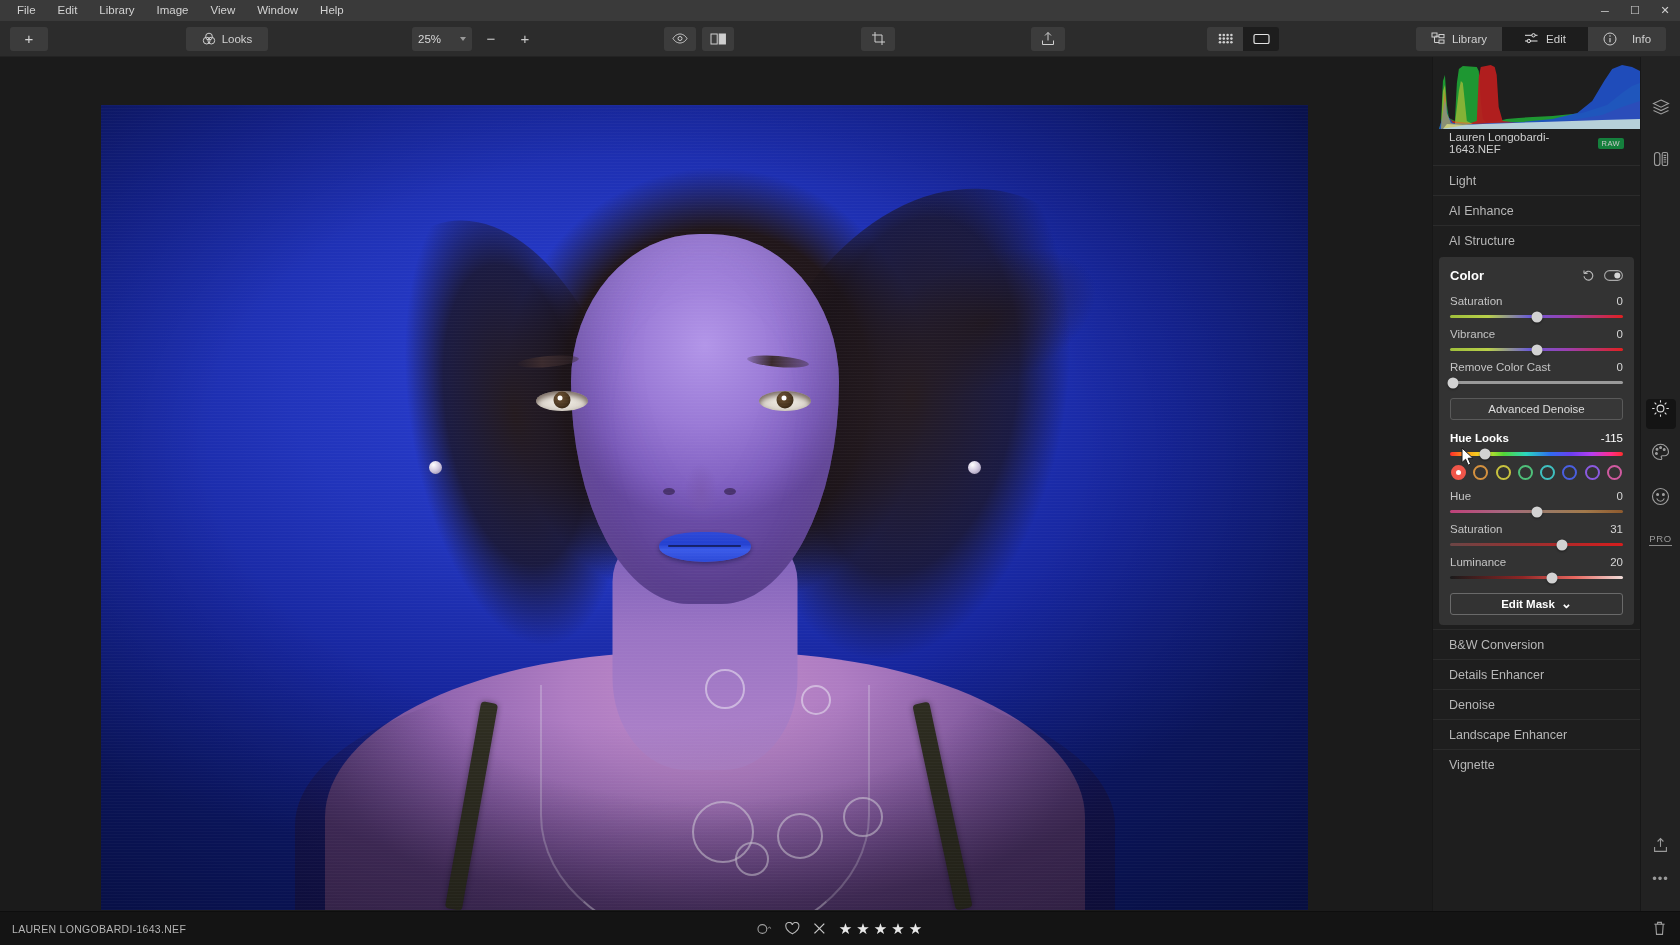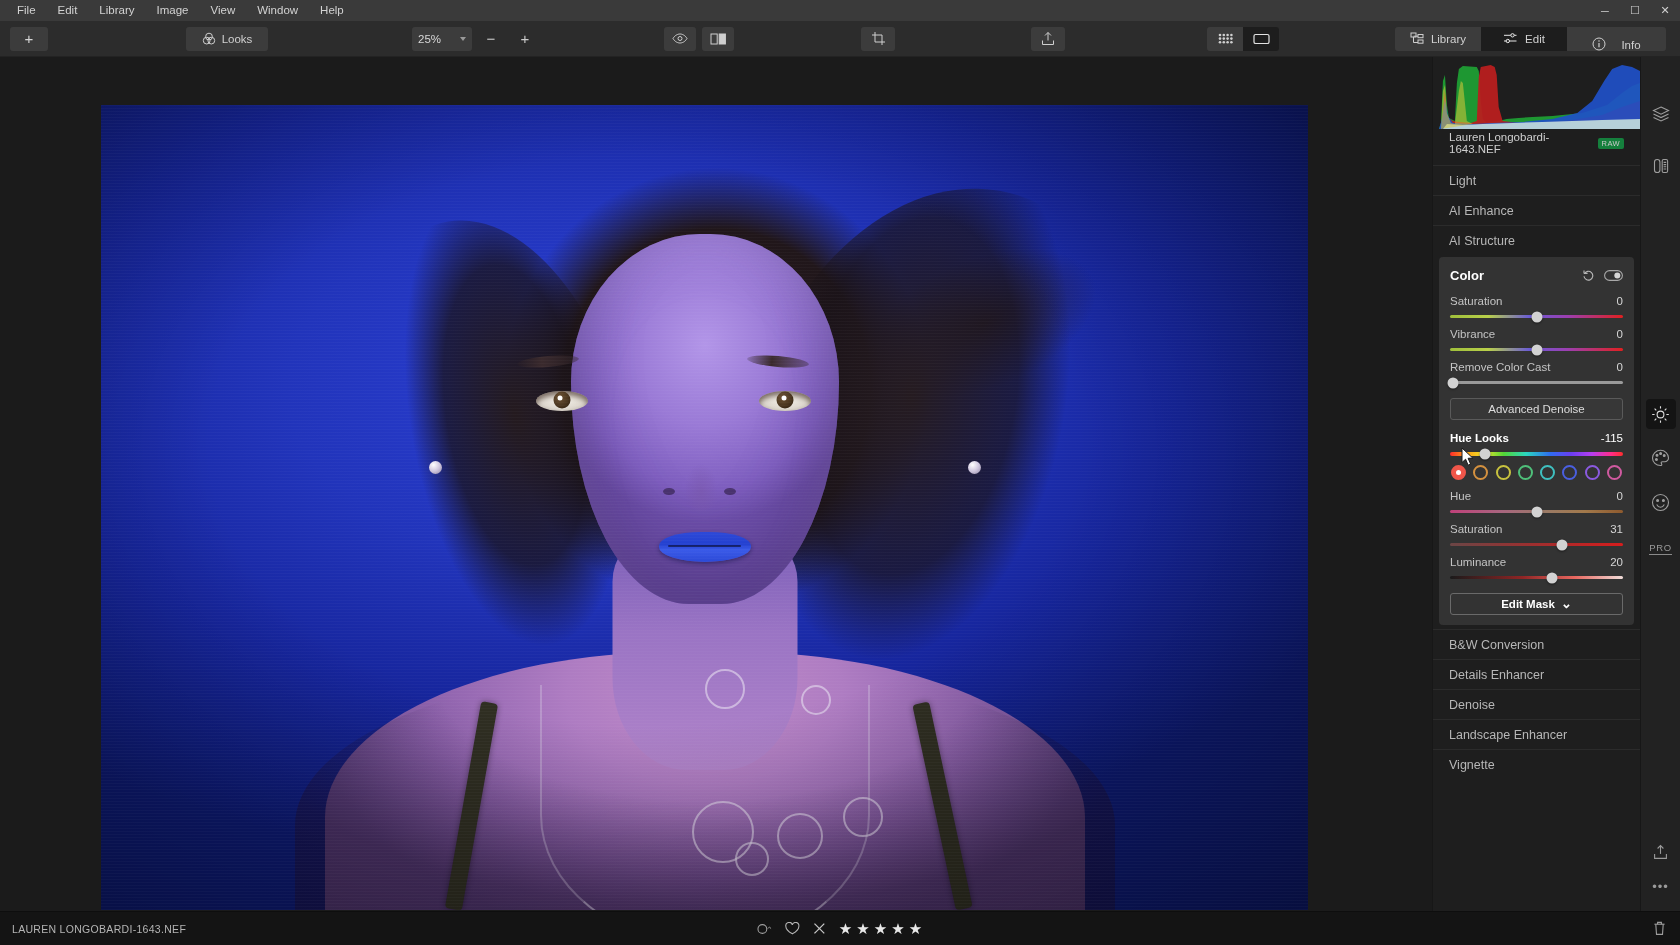--- a/index.html
+++ b/index.html
@@ -244,21 +244,21 @@
   .hue-name { font-size: 11.5px; color: #ffffff; font-weight: bold; }
   .hue-val { font-size: 11.5px; color: #ffffff; }
 
   
   .rail {
     flex: 0 0 40px; background: #222222; border-left: 1px solid #171717;
     display: flex; flex-direction: column; align-items: center; position: relative;
   }
   .rail-btn {
     width: 30px; height: 30px; margin-top: 10px; border-radius: 4px;
-    display: flex; align-items: center; justify-content: center; cursor: pointer;
+    display: flex; align-items: flex-start; justify-content: center; cursor: pointer;
   }
   .rail-btn.sel { background: #141414; }
   .rail-spacer { flex: 1 1 auto; }
   .pro-tag { font-size: 9.5px; color: #9a9a9a; letter-spacing: .6px; border-bottom: 1px solid #8a8a8a;
              padding-bottom: 1px; }
 
   
   .statusbar {
     height: 34px; flex: 0 0 34px; background: #141414; display: flex; align-items: center;
     position: relative; border-top: 1px solid #0e0e0e;
@@ -414,21 +414,21 @@
         <span>
           <svg class="icn" width="15" height="13" viewBox="0 0 15 13" fill="none" stroke="#e6e6e6" stroke-width="1">
             <path d="M1 3.3h12.5"></path>
               <circle cx="9.5" cy="3.3" r="1.7" fill="#2c2c2c"></circle>
             <path d="M1 9h12.5"></path>
               <circle cx="4.8" cy="9" r="1.7" fill="#2c2c2c"></circle>
           </svg>
         </span>
         <span>Edit</span>
       </div>
-      <div class="tb-btn" style="width:99px;gap:15px;align-items:flex-end;">
+      <div class="tb-btn" style="width:78px;gap:15px;">
         <span>
           <svg class="icn" width="14" height="14" viewBox="0 0 14 14" fill="none" stroke="#cfcfcf" stroke-width="1">
             <circle cx="7" cy="7" r="6"></circle>
               <path d="M7 6v4.2" stroke-width="1.2"></path>
               <circle cx="7" cy="3.9" r=".75" fill="#cfcfcf" stroke="none"></circle>
           </svg>
         </span>
         <span>Info</span>
       </div>
     </div>

